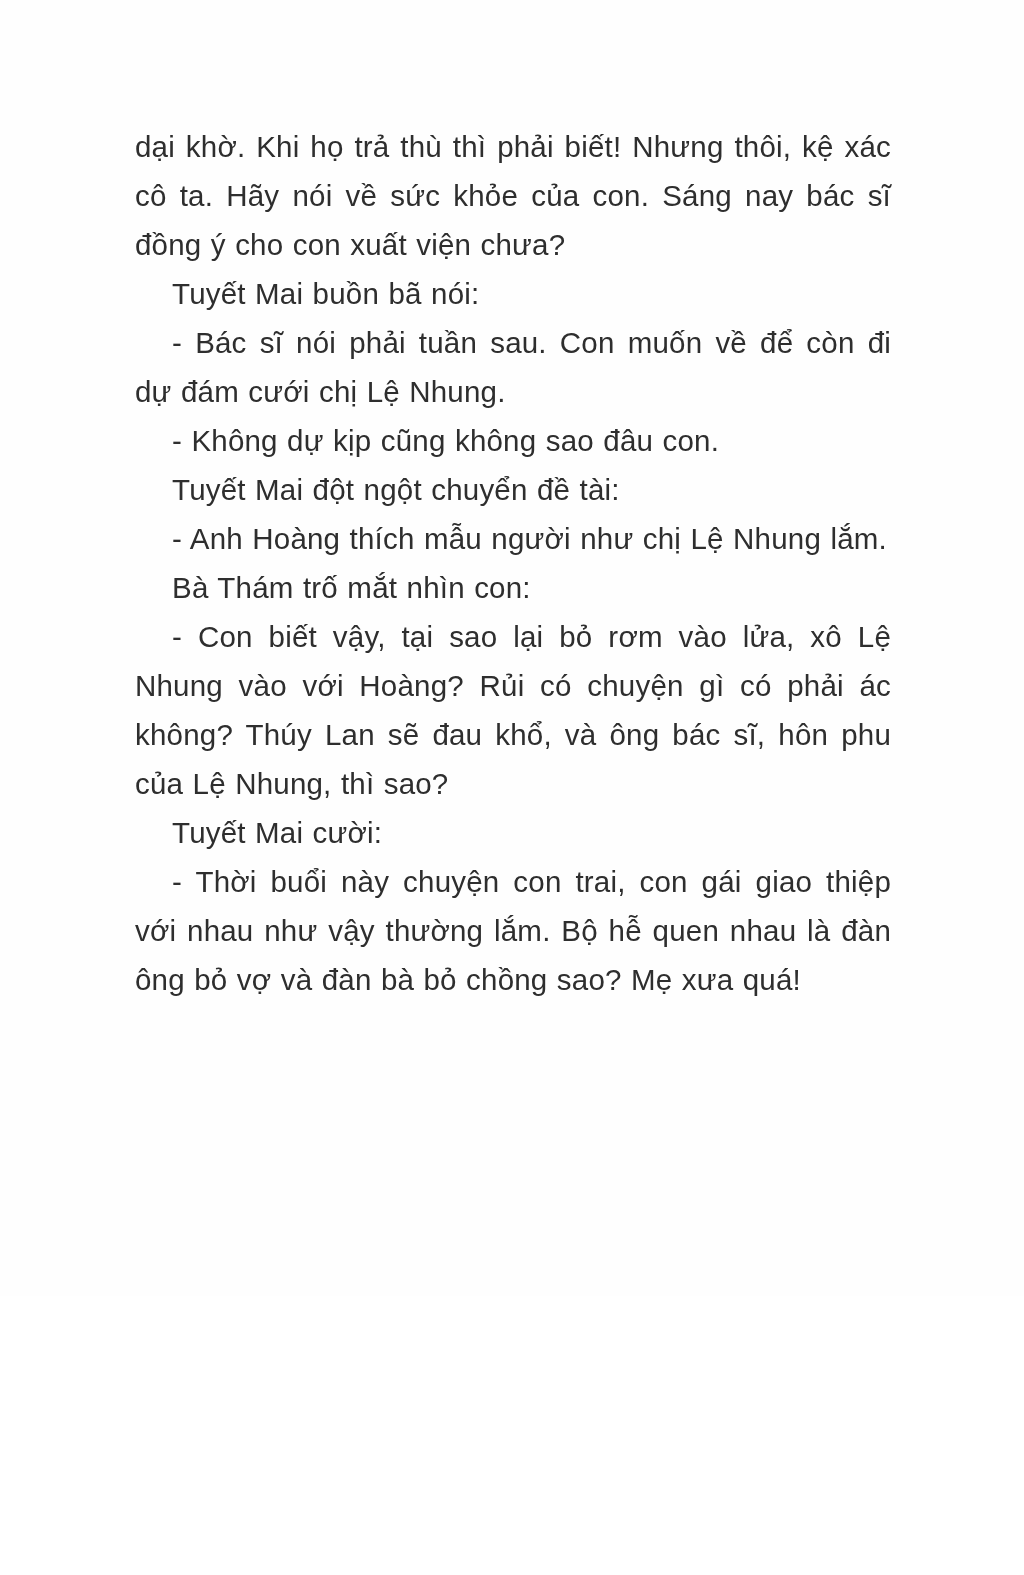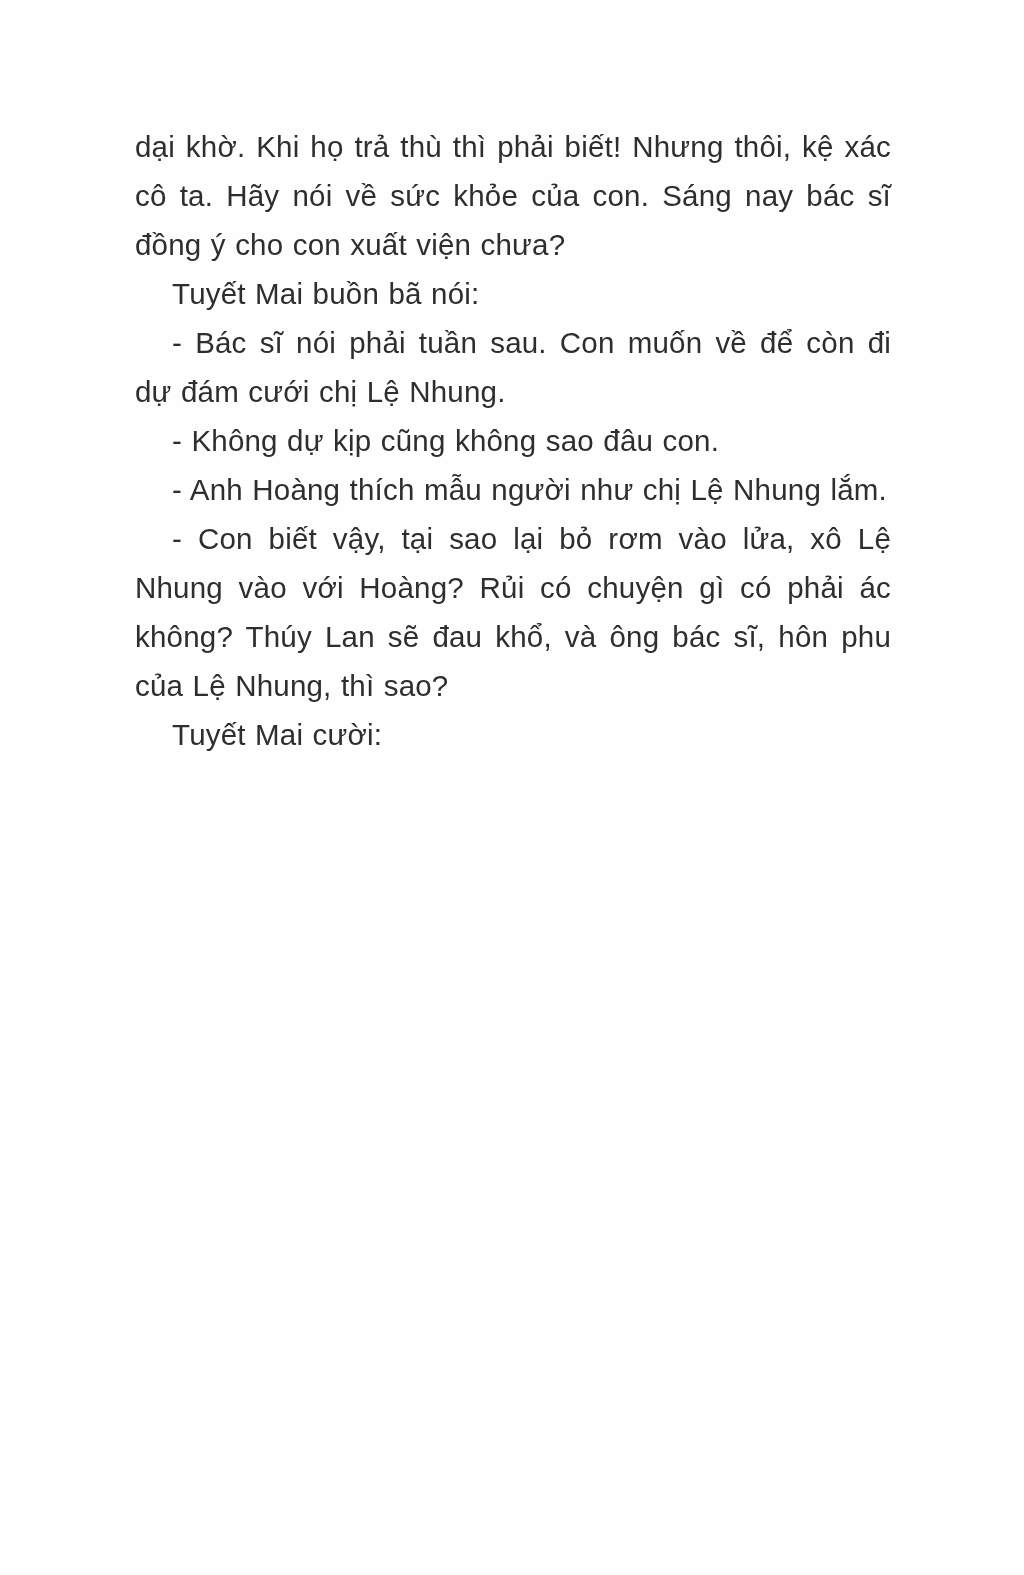--- a/index.html
+++ b/index.html
@@ -57,21 +57,24 @@
 </style>
 </head>
 <body>
 
 <div class="page">
   <div class="text-block" id="paragraphs">
       <p class="para">dại khờ. Khi họ trả thù thì phải biết! Nhưng thôi, kệ xác cô ta. Hãy nói về sức khỏe của con. Sáng nay bác sĩ đồng ý cho con xuất viện chưa?</p>
       <p class="para indent">Tuyết Mai buồn bã nói:</p>
       <p class="para indent">- Bác sĩ nói phải tuần sau. Con muốn về để còn đi dự đám cưới chị Lệ Nhung.</p>
       <p class="para indent">- Không dự kịp cũng không sao đâu con.</p>
+      <p class="para indent">Tuyết Mai đột ngột chuyển đề tài:</p>
       <p class="para indent">- Anh Hoàng thích mẫu người như chị Lệ Nhung lắm.</p>
+      <p class="para indent">Bà Thám trố mắt nhìn con:</p>
       <p class="para indent">- Con biết vậy, tại sao lại bỏ rơm vào lửa, xô Lệ Nhung vào với Hoàng? Rủi có chuyện gì có phải ác không? Thúy Lan sẽ đau khổ, và ông bác sĩ, hôn phu của Lệ Nhung, thì sao?</p>
       <p class="para indent">Tuyết Mai cười:</p>
+      <p class="para indent">- Thời buổi này chuyện con trai, con gái giao thiệp với nhau như vậy thường lắm. Bộ hễ quen nhau là đàn ông bỏ vợ và đàn bà bỏ chồng sao? Mẹ xưa quá!</p>
     </div>
   <div class="footer">
     <span class="footer-title">Tình yêu và thù hận</span>
     <span class="footer-page">73</span>
   </div>
 </div>
 
 </body></html>

